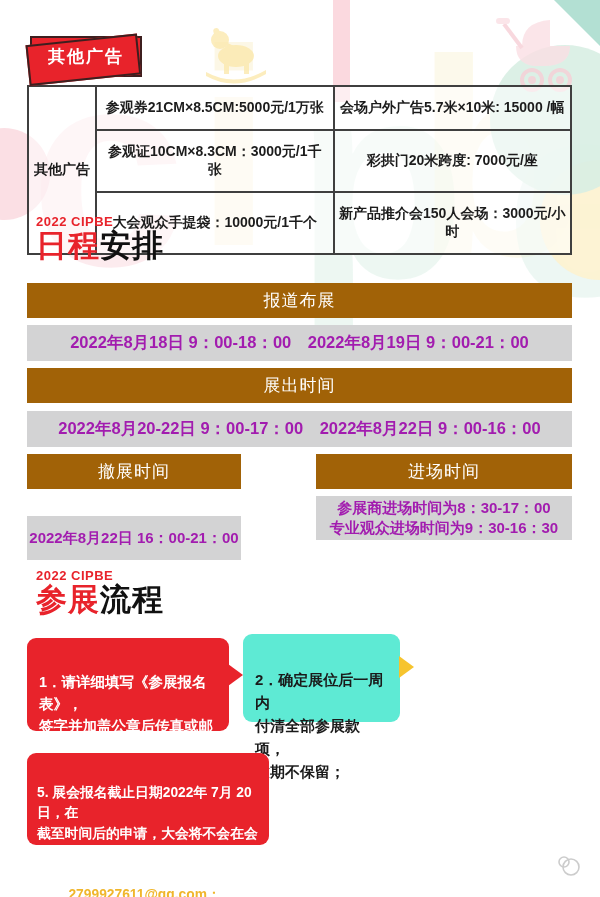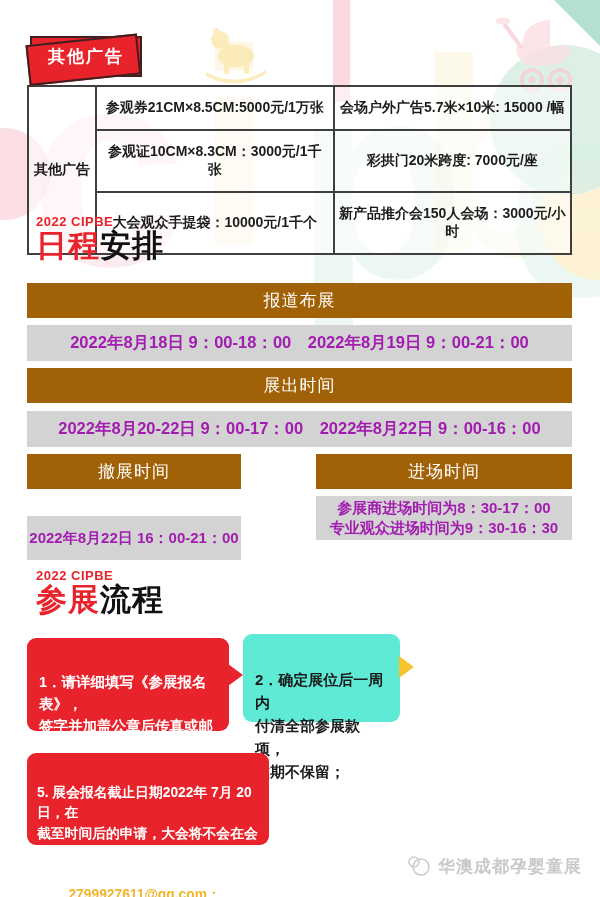--- a/index.html
+++ b/index.html
@@ -200,14 +200,13 @@
 
 </div>
 
 <div class="footer-mark">
   <svg width="26" height="24" viewBox="0 0 26 24">
     <g fill="none" stroke="#cccccc" stroke-width="1.6">
       <circle cx="8" cy="8" r="5"></circle>
       <circle cx="15" cy="13" r="8"></circle>
     </g>
   </svg>
-  <span>华澳成都孕婴童展</span>
 </div>
 
 </body></html>

